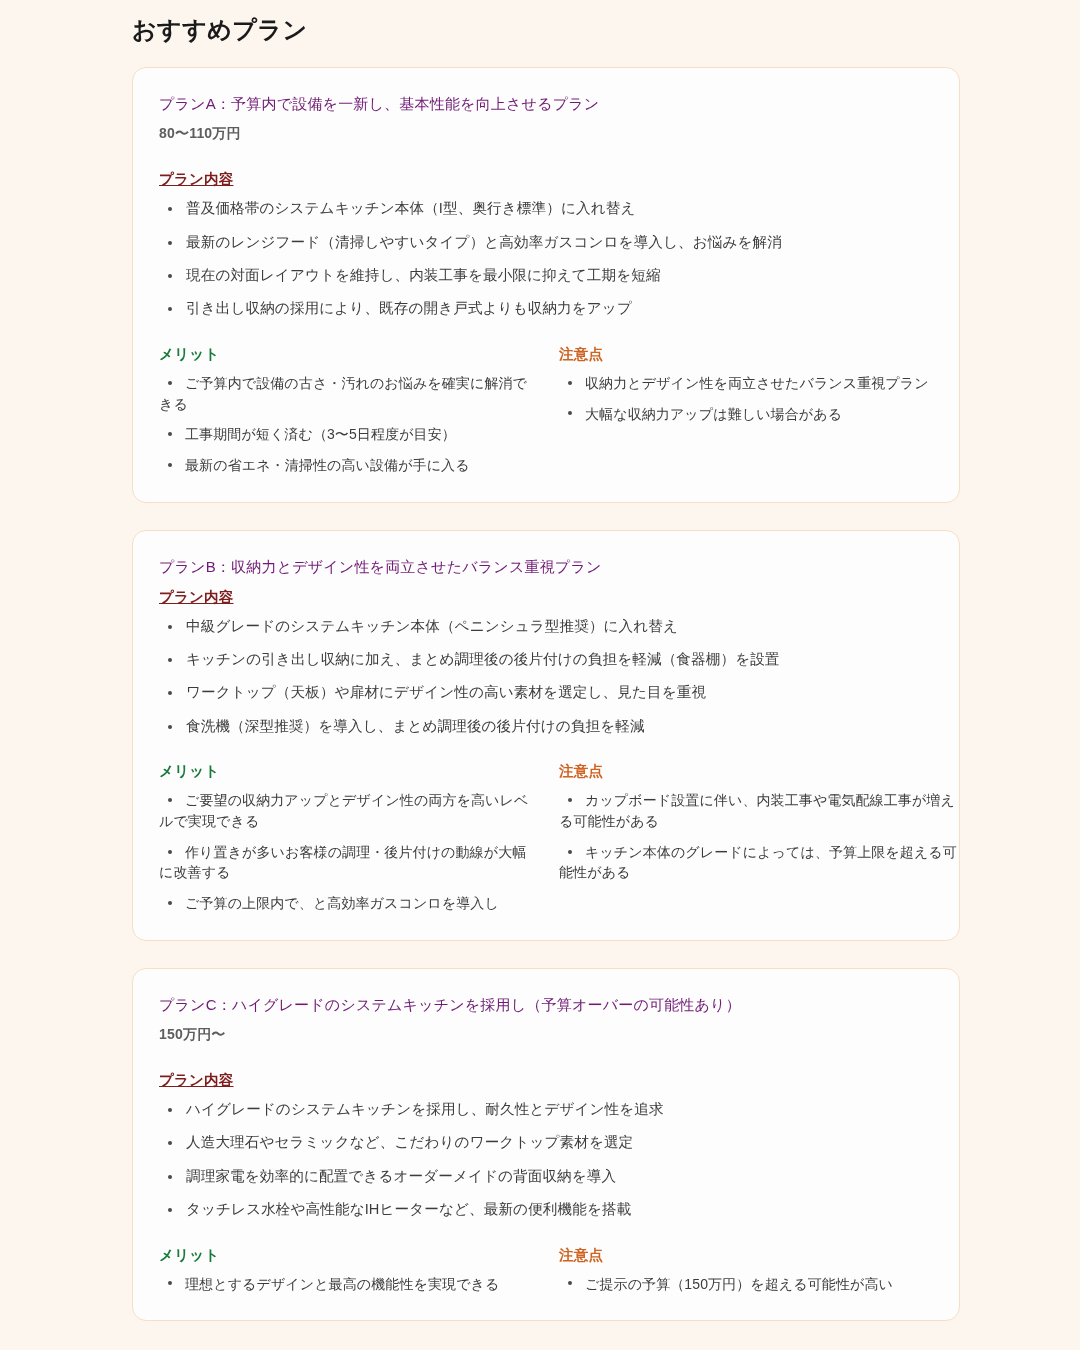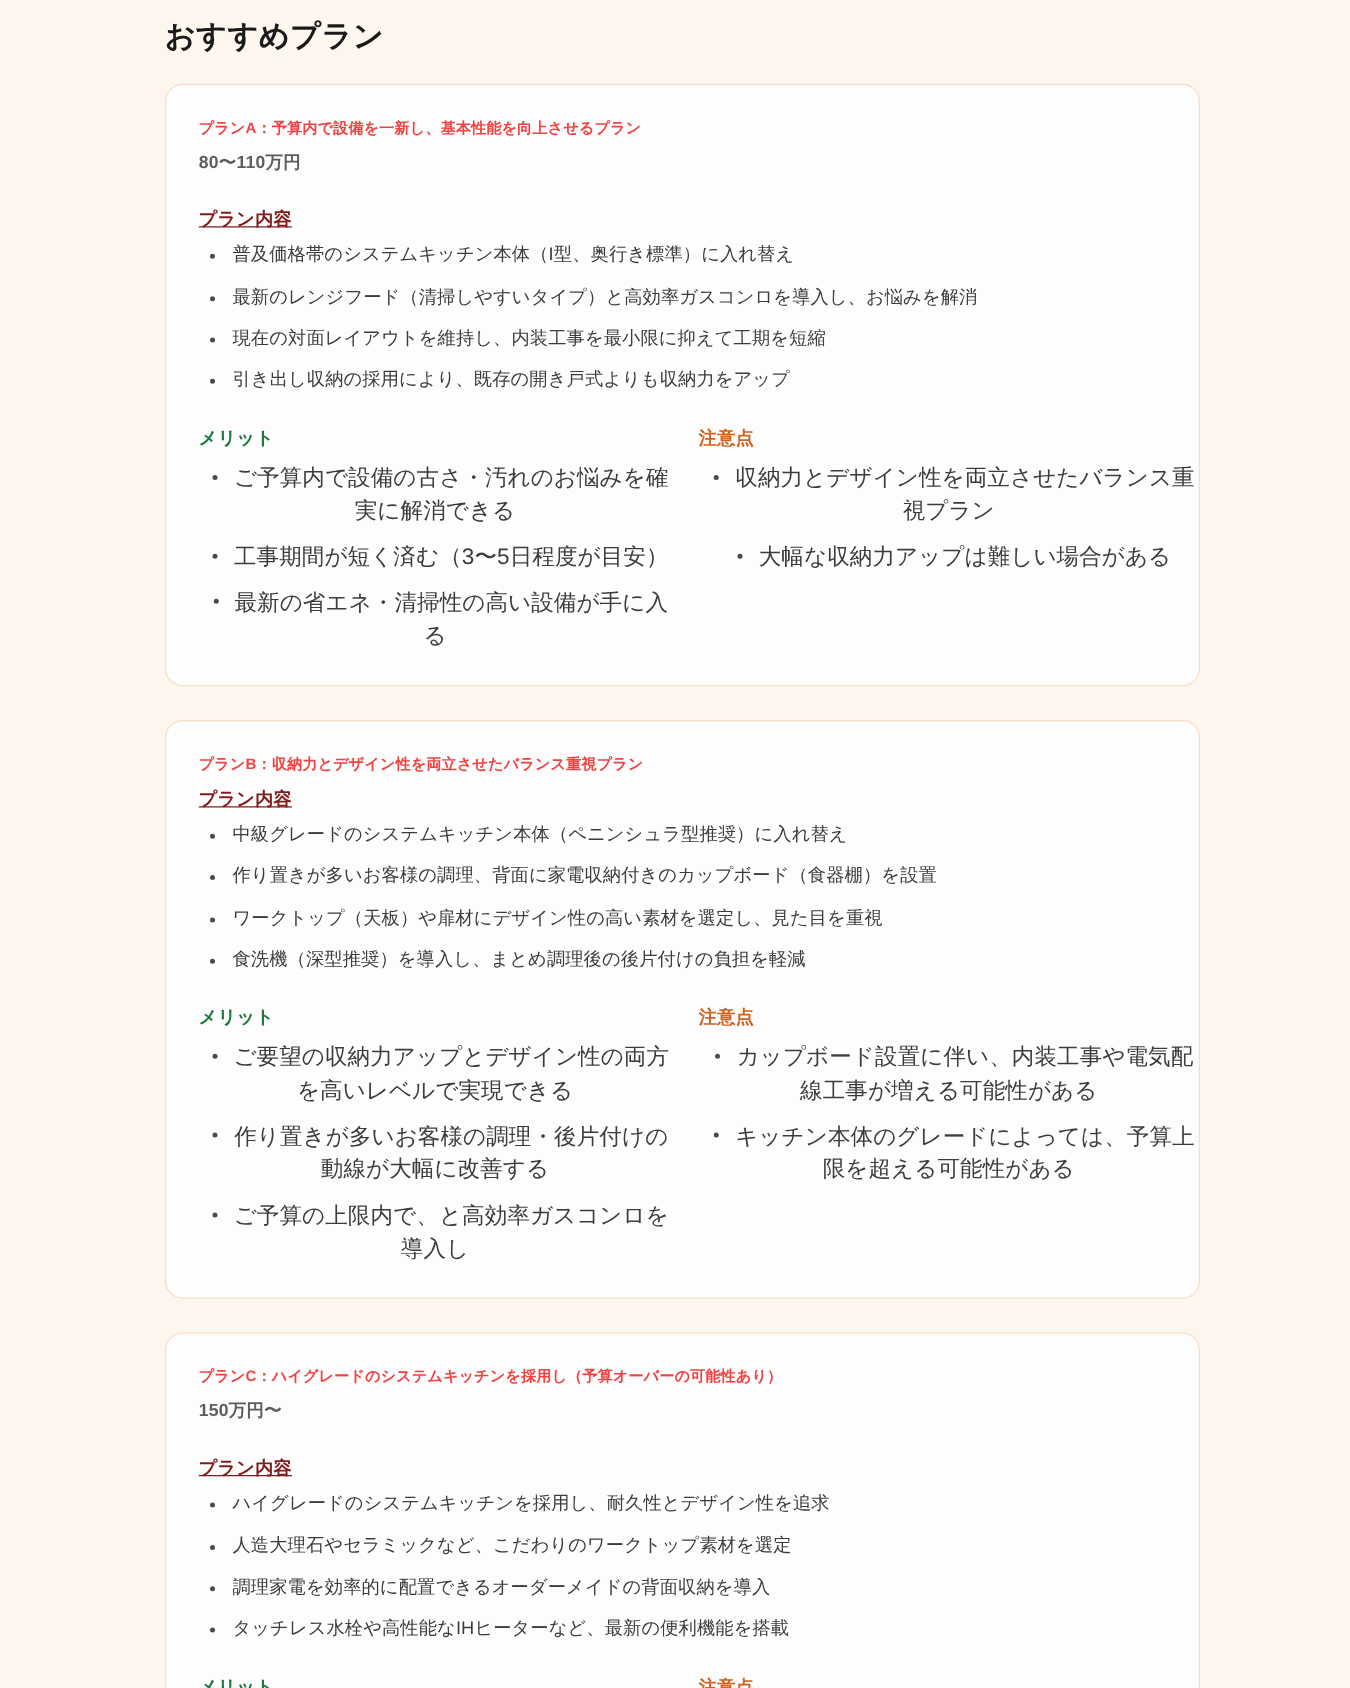--- a/index.html
+++ b/index.html
@@ -30,23 +30,23 @@
   }
   .plan-card {
     background: #fdfdfd;
     border: 1.5px solid #f6dfc4;
     border-radius: 14px;
     box-sizing: border-box;
     padding: 26px 30px 26px 26px;
     margin-bottom: 27px;
   }
   .plan-heading {
-    font-size: 12px;
-    font-weight: 700;
-    color: #ef4444;
+    font-size: 15px;
+    font-weight: 400;
+    color: #701a75;
     line-height: 1.35;
     letter-spacing: 0.2px;
     margin: 0 0 11px 0;
   }
   .plan-price {
     font-size: 14px;
     font-weight: 700;
     color: #5d5d5d;
     letter-spacing: 0.2px;
     margin: 0 0 27px 0;
@@ -114,27 +114,26 @@
   }
   .caution-heading {
     color: #cf6321;
   }
   .pc-list {
     list-style: none;
     margin: 0;
     padding: 0;
   }
   .pc-list li {
-    font-size: 18px;
+    font-size: 14px;
     line-height: 1.48;
     color: #3c3c3c;
     margin-bottom: 10px;
     letter-spacing: 0.1px;
     text-indent: 0;
-    text-align: center;
   }
   .pc-list li:last-child {
     margin-bottom: 0;
   }
   .pc-bullet {
     display: inline-block;
     width: 4px;
     height: 4px;
     border-radius: 50%;
     background: #4a4a4a;
@@ -176,21 +175,21 @@
               <li><span class="pc-bullet"></span><span>大幅な収納力アップは難しい場合がある</span></li>
             </ul>
           </div>
         </div>
       </div>
       <div class="plan-card">
         <div class="plan-heading">プランB：収納力とデザイン性を両立させたバランス重視プラン</div>
         <div class="section-label">プラン内容</div>
         <ul class="content-list">
           <li>中級グレードのシステムキッチン本体（ペニンシュラ型推奨）に入れ替え</li>
-          <li>作り置きが多いお客様の調理、背面に家電収納付きのカップボード（食器棚）を設置</li>
+          <li>キッチンの引き出し収納に加え、まとめ調理後の後片付けの負担を軽減（食器棚）を設置</li>
           <li>ワークトップ（天板）や扉材にデザイン性の高い素材を選定し、見た目を重視</li>
           <li>食洗機（深型推奨）を導入し、まとめ調理後の後片付けの負担を軽減</li>
         </ul>
         <div class="two-col">
           <div class="col col-merit">
             <div class="col-heading merit-heading">メリット</div>
             <ul class="pc-list">
               <li><span class="pc-bullet"></span><span>ご要望の収納力アップとデザイン性の両方を高いレベルで実現できる</span></li>
               <li><span class="pc-bullet"></span><span>作り置きが多いお客様の調理・後片付けの動線が大幅に改善する</span></li>
               <li><span class="pc-bullet"></span><span>ご予算の上限内で、と高効率ガスコンロを導入し</span></li>

